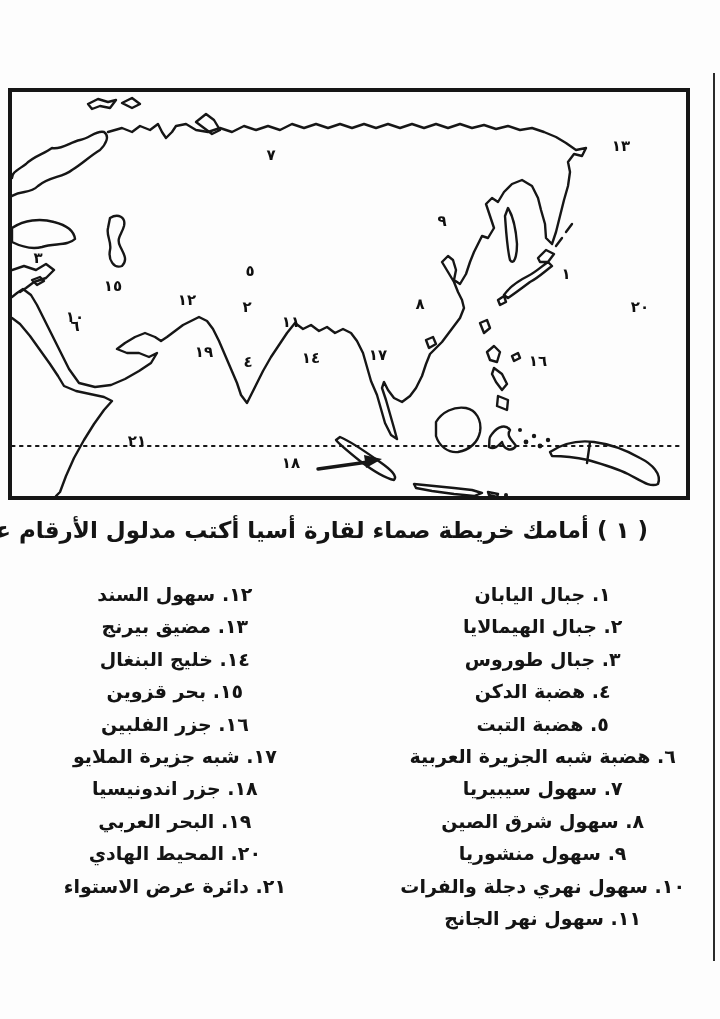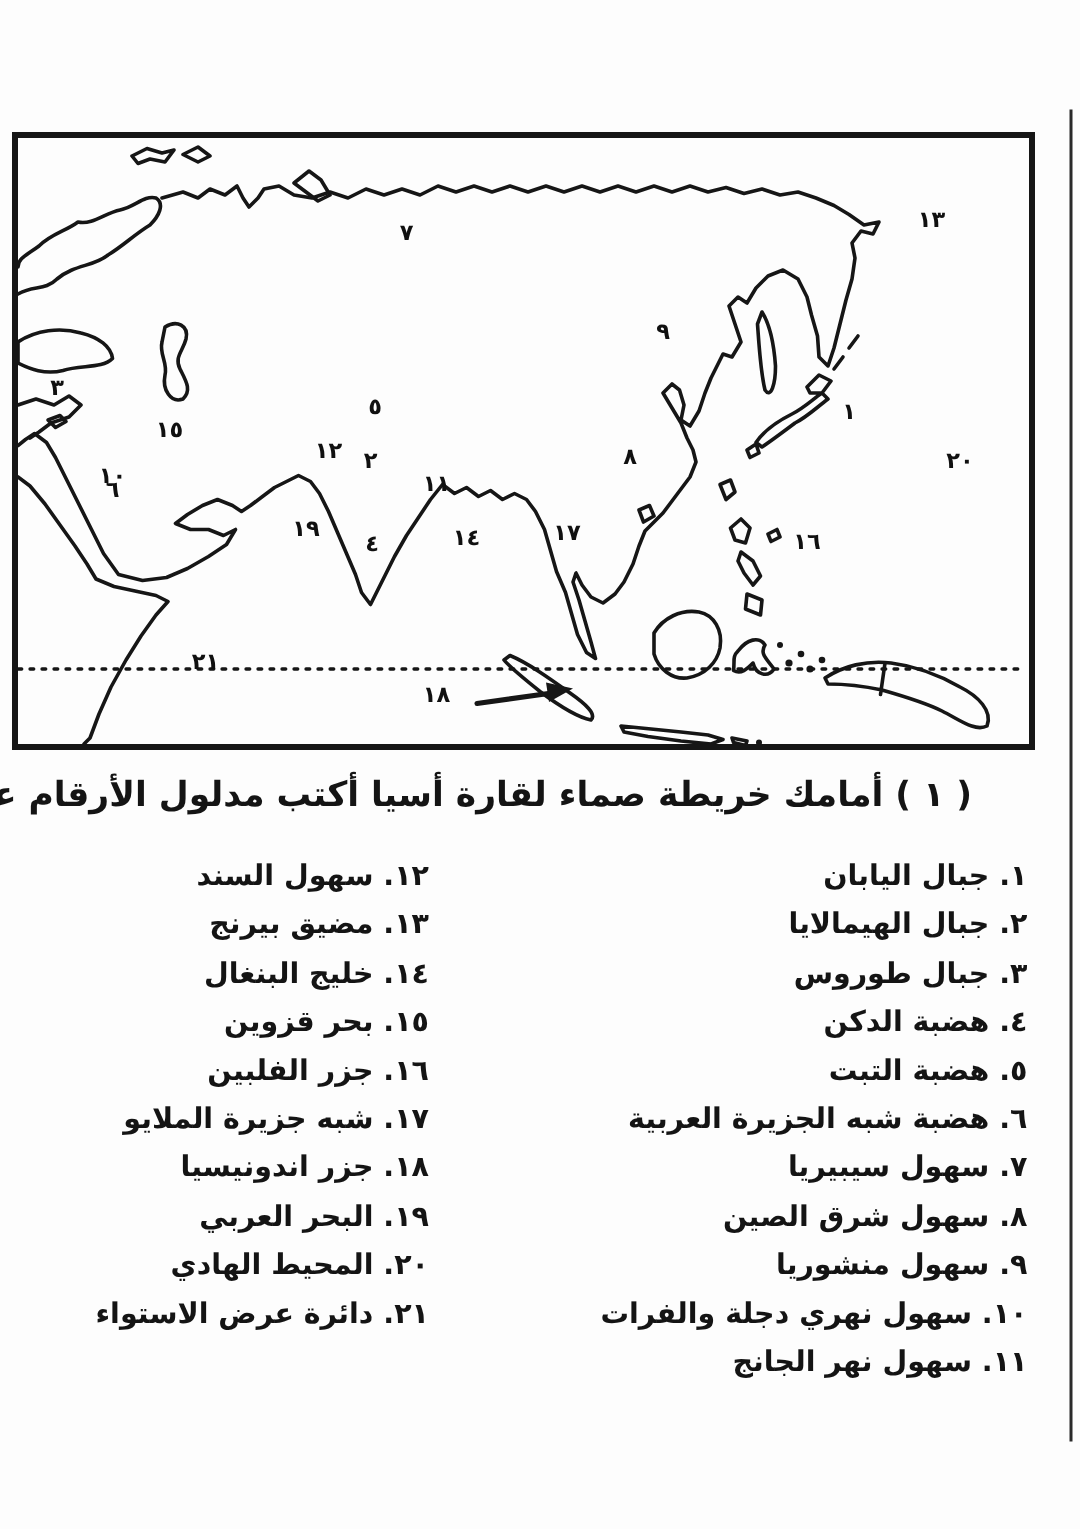--- a/index.html
+++ b/index.html
@@ -17,22 +17,22 @@
     position:absolute;transform:translate(-50%,-50%);
     font-size:15px;font-weight:700;letter-spacing:1px;color:#101010;
     white-space:nowrap;direction:rtl;
   }
   .title-line{
     position:absolute;top:517px;right:72px;
     direction:rtl;text-align:right;
     font-size:23px;font-weight:700;white-space:nowrap;
   }
   .legend-col{
-    position:absolute;direction:rtl;text-align:right;
-    font-size:19px;font-weight:700;line-height:32.4px;white-space:nowrap;
+    position:absolute;direction:rtl;text-align:center;
+    font-size:19px;font-weight:700;line-height:32.4px;white-space:nowrap;margin-top:10px;
   }
   .legend-col.right{top:568px;right:35px;}
   .legend-col.left{top:568px;right:434px;}
   .legend-item{display:block;}
 </style>
 </head>
 <body>
 
 <div class="page">
 
@@ -97,21 +97,21 @@
       <span class="map-num" style="left: 235px; top: 215px;">٢</span>
       <span class="map-num" style="left: 26px; top: 166px;">٣</span>
       <span class="map-num" style="left: 236px; top: 270px;">٤</span>
       <span class="map-num" style="left: 238px; top: 179px;">٥</span>
       <span class="map-num" style="left: 63px; top: 234px;">٦</span>
       <span class="map-num" style="left: 259px; top: 63px;">٧</span>
       <span class="map-num" style="left: 408px; top: 212px;">٨</span>
       <span class="map-num" style="left: 430px; top: 129px;">٩</span>
       <span class="map-num" style="left: 63px; top: 181px; margin-top: 44px;">١٠</span>
       <span class="map-num" style="left: 279px; top: 230px;">١١</span>
-      <span class="map-num" style="left: 175px; top: 208px; margin-left: 32px;">١٢</span>
+      <span class="map-num" style="left: 175px; top: 208px;">١٢</span>
       <span class="map-num" style="left: 609px; top: 54px; text-align: right;">١٣</span>
       <span class="map-num" style="left: 299px; top: 266px;">١٤</span>
       <span class="map-num" style="left: 101px; top: 165px; margin-top: 29px;">١٥</span>
       <span class="map-num" style="left: 511px; top: 269px; margin-left: 15px;">١٦</span>
       <span class="map-num" style="left: 366px; top: 263px;">١٧</span>
       <span class="map-num" style="left: 279px; top: 371px;">١٨</span>
       <span class="map-num" style="left: 192px; top: 260px;">١٩</span>
       <span class="map-num" style="left: 628px; top: 215px;">٢٠</span>
       <span class="map-num" style="left: 125px; top: 349px; text-align: right;">٢١</span>
     </div>

